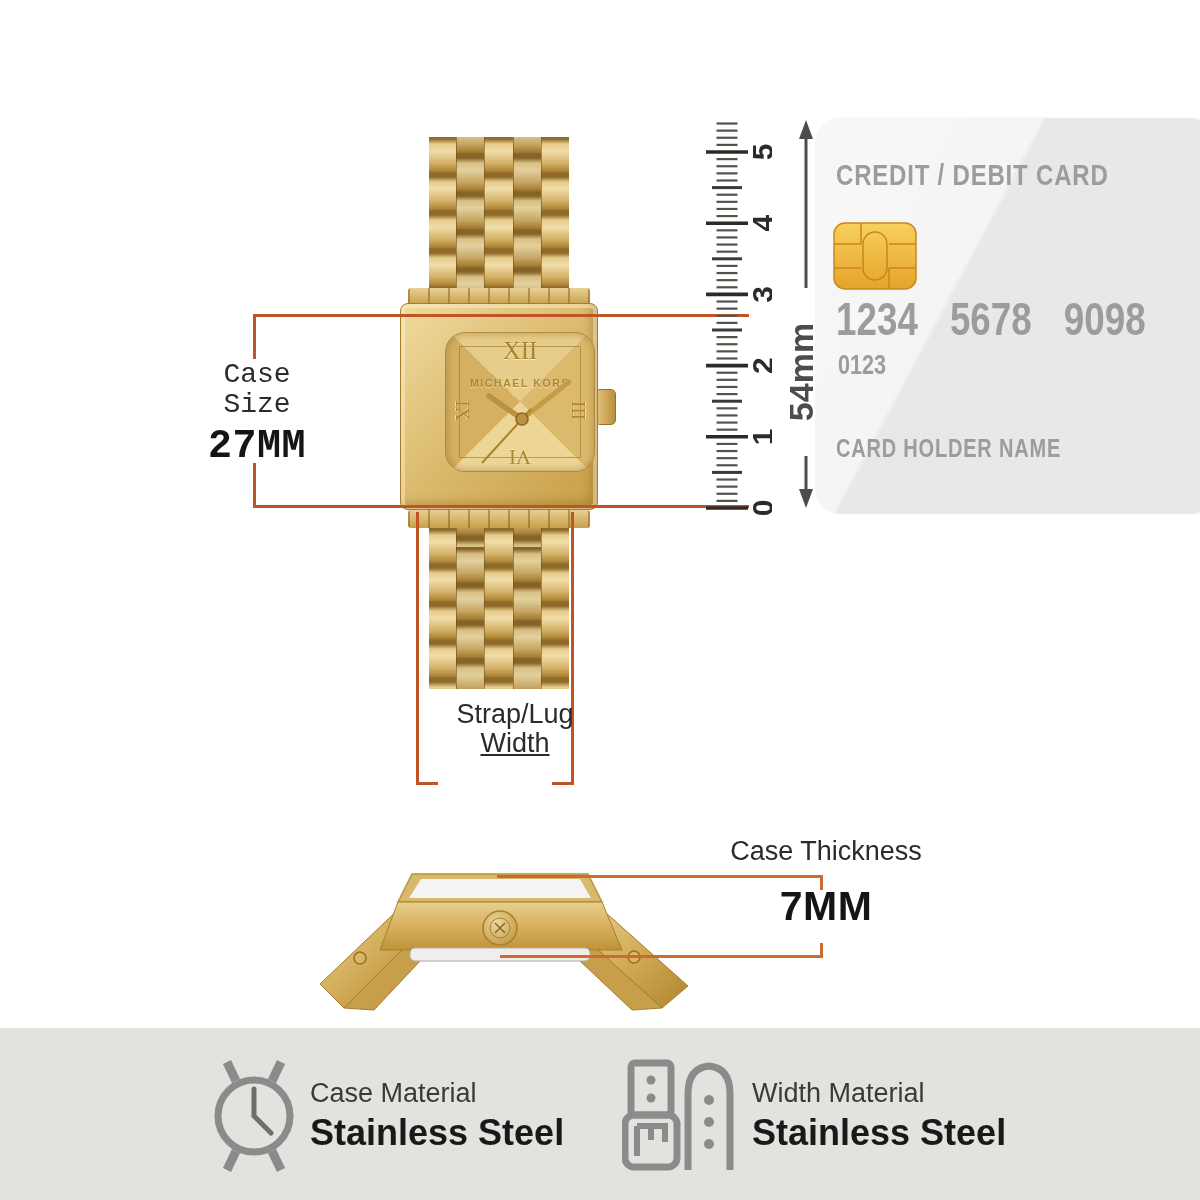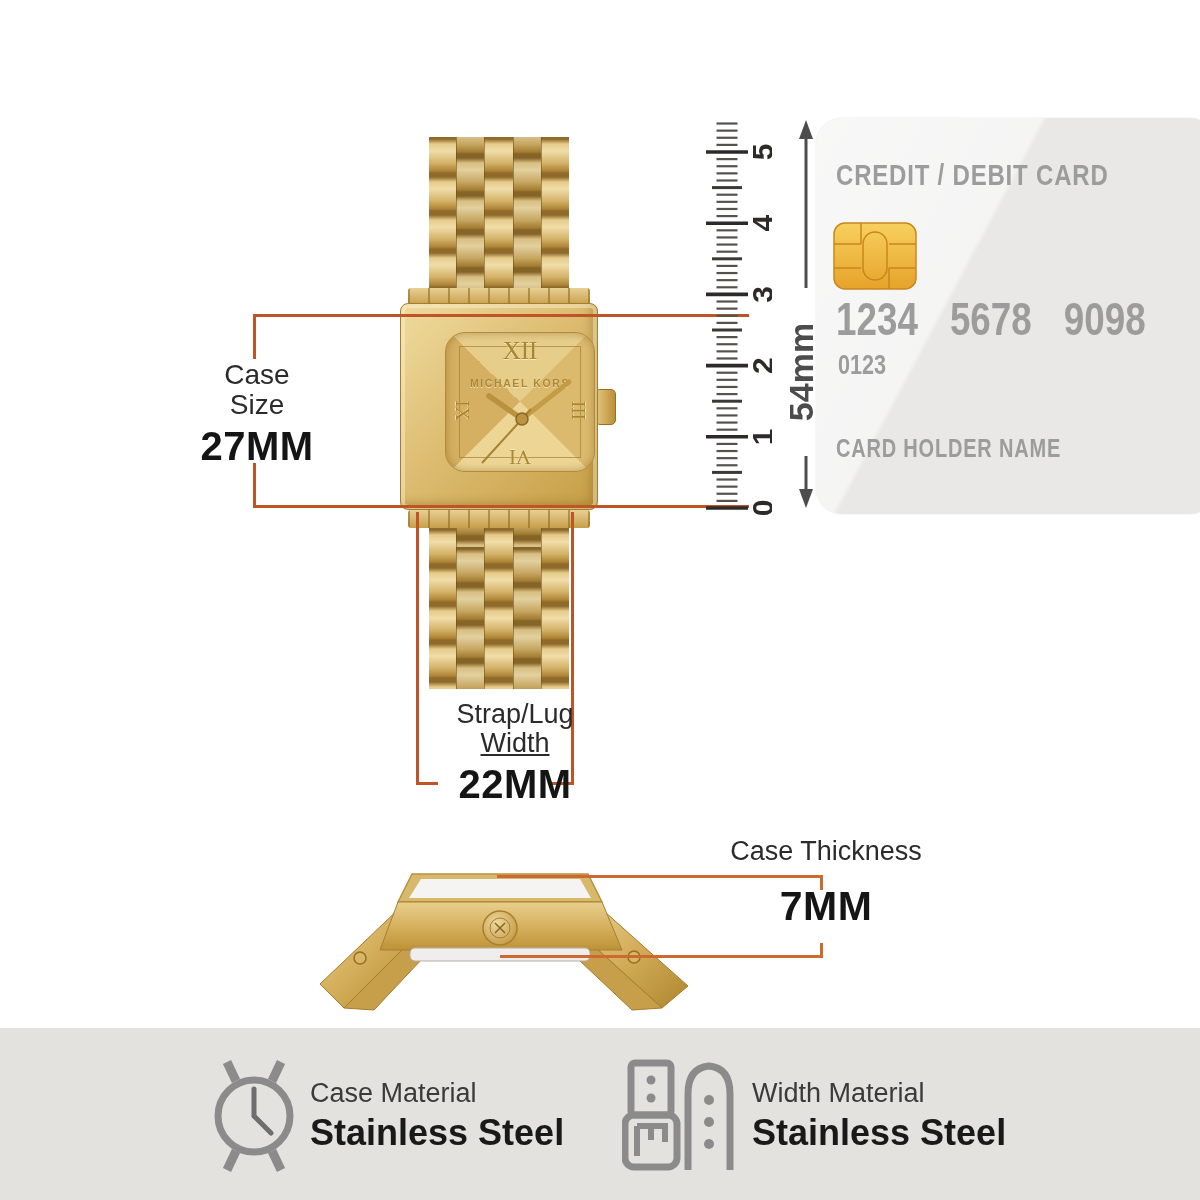--- a/index.html
+++ b/index.html
@@ -124,34 +124,33 @@
       <div class="col"></div>
       <div class="col"></div>
       <div class="col"></div>
       <div class="col"></div>
   </div>
 
   <div class="abs oline" style="left:253px; top:314px; width:496px; height:3px;"></div>
   <div class="abs oline" style="left:253px; top:505px; width:496px; height:3px;"></div>
   <div class="abs oline" style="left:253px; top:314px; width:3px; height:45px;"></div>
   <div class="abs oline" style="left:253px; top:463px; width:3px; height:45px;"></div>
-  <div class="abs meas-label" style="left:193px; top:360px; width:128px;">
+  <div class="abs meas-label" style="left:193px; top:360px; width:128px;font-family:Liberation Mono, monospace;">
     <div class="l1">Case</div>
     <div class="l1">Size</div>
     <div class="val">27MM</div>
   </div>
 
   <div class="abs oline" style="left:416px; top:512px; width:3px; height:273px;"></div>
   <div class="abs oline" style="left:571px; top:512px; width:3px; height:273px;"></div>
   <div class="abs oline" style="left:416px; top:782px; width:22px; height:3px;"></div>
   <div class="abs oline" style="left:552px; top:782px; width:22px; height:3px;"></div>
   <div class="abs meas-label" style="left:420px; top:700px; width:150px;margin-left:20px;">
     <div class="l1" style="font-size:27px;">Strap/Lug</div>
     <div class="l1" style="font-size:27px;text-decoration:underline;">Width</div>
-    <div class="val">22MM</div>
   </div>
 
   <svg id="ruler-svg" class="abs" style="left:688px; top:98px;" width="84" height="430" viewBox="0 0 84 430">
       <line x1="18" x2="60" y1="410" y2="410" stroke="#2d2b28" stroke-width="3.6"></line>
       <line x1="28.5" x2="49.5" y1="402.88" y2="402.88" stroke="#55524e" stroke-width="2.2"></line>
       <line x1="28.5" x2="49.5" y1="395.76" y2="395.76" stroke="#55524e" stroke-width="2.2"></line>
       <line x1="28.5" x2="49.5" y1="388.64" y2="388.64" stroke="#55524e" stroke-width="2.2"></line>
       <line x1="28.5" x2="49.5" y1="381.52" y2="381.52" stroke="#55524e" stroke-width="2.2"></line>
       <line x1="24" x2="54" y1="374.4" y2="374.4" stroke="#3b3936" stroke-width="3"></line>
       <line x1="28.5" x2="49.5" y1="367.28" y2="367.28" stroke="#55524e" stroke-width="2.2"></line>

